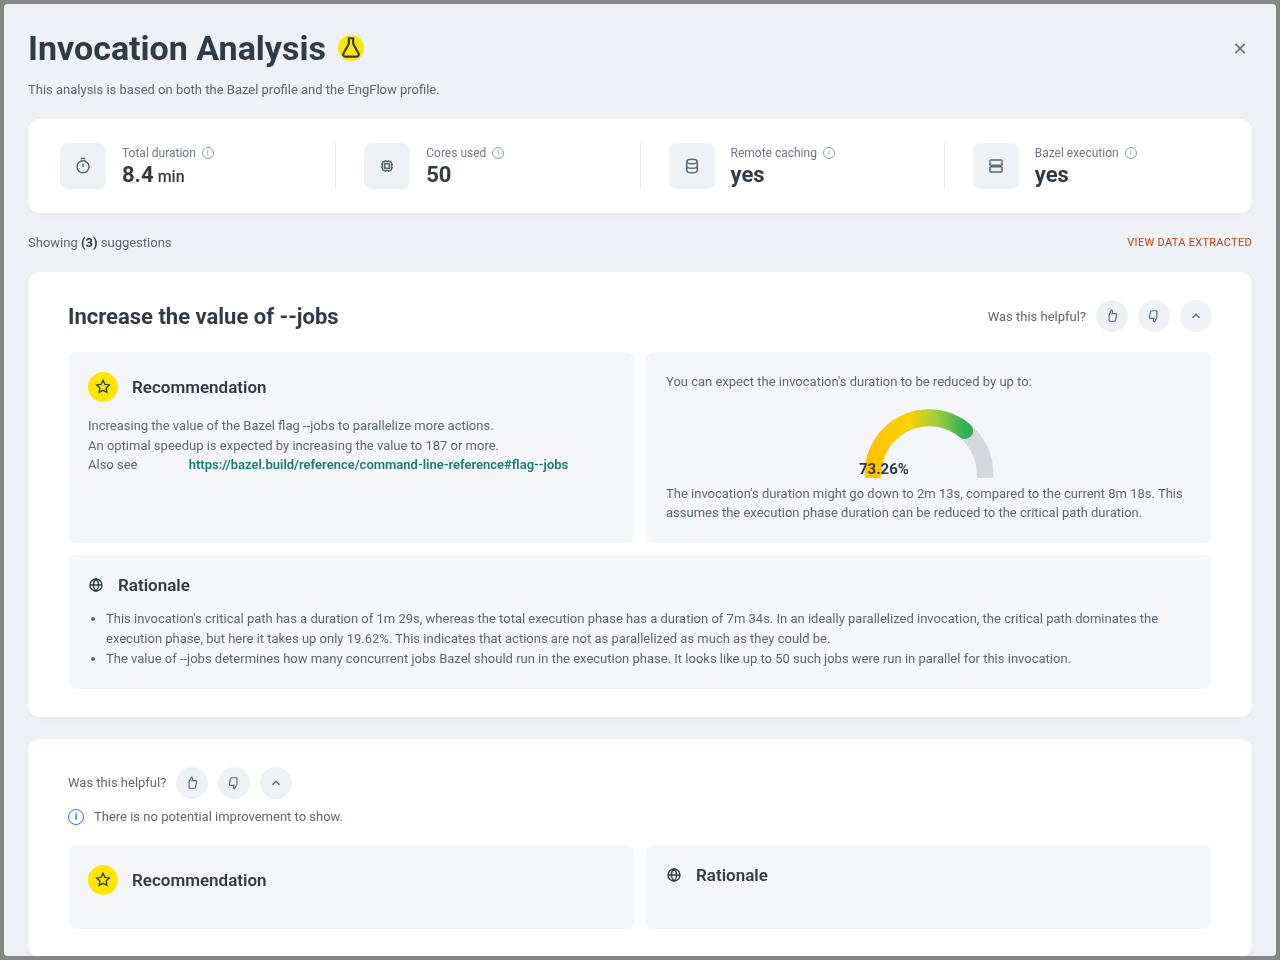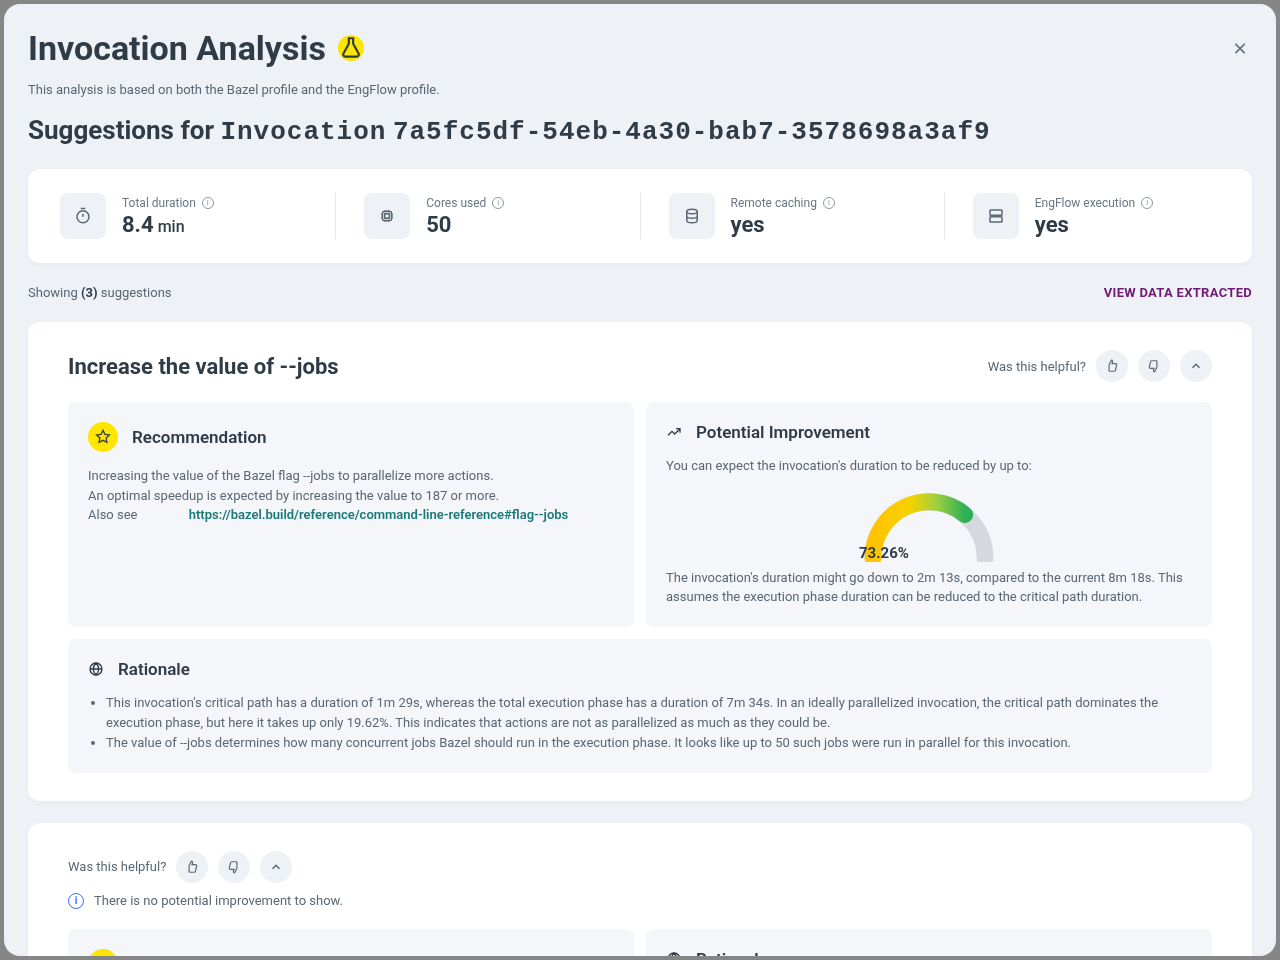--- a/index.html
+++ b/index.html
@@ -8,21 +8,21 @@
   background: #868686;
   padding: 0;
   width: 1280px;
   height: 960px;
   overflow: hidden;
 }
 .modal {
   position: absolute;
   top: 4px; left: 4px; right: 4px; bottom: 4px;
   background: #eef1f5;
-  border-radius: 16px;
+  border-radius: 4px;
   padding: 24px;
   overflow-y: auto;
 }
 .modal::-webkit-scrollbar { width: 8px; }
 .modal::-webkit-scrollbar-thumb { background: #c8cdd3; border-radius: 4px; }
 .page-title-row {
   display: flex;
   align-items: center;
   justify-content: space-between;
 }
@@ -104,23 +104,23 @@
 .controls-row {
   margin-top: 22px;
   display: flex;
   justify-content: space-between;
   align-items: center;
   font-size: 13px;
   color: #5a6874;
 }
 .controls-row .count-b { font-weight: 700; color:#2f3b46;}
 .view-link {
-  color: #701a75;
-  font-weight: 700;
-  font-size: 13px;
+  color: #c2410c;
+  font-weight: 400;
+  font-size: 11px;
   letter-spacing: 0.3px;
   cursor: pointer;
 }
 .suggestion-card {
   margin-top: 22px;
   background: #fff;
   border-radius: 12px;
   padding: 28px 40px;
   box-shadow: 0 2px 6px rgba(0,0,0,0.03);
 }
@@ -224,25 +224,20 @@
         <svg viewBox="0 0 24 24" fill="none" stroke="#2f3b46" stroke-width="2">
             <path d="M9 3h6M10 3v5l-5 9c-.7 1.3.2 3 1.7 3h10.6c1.5 0 2.4-1.7 1.7-3l-5-9V3"></path>
           </svg>
       </span>
     </h1>
     <div class="close-x">✕</div>
   </div>
 
   <p class="subtitle">This analysis is based on both the Bazel profile and the EngFlow profile.</p>
 
-  <h2 class="suggestion-heading">
-    <span>Suggestions for</span>
-    <span class="invocation-id">Invocation</span>
-    <span class="invocation-id">7a5fc5df-54eb-4a30-bab7-3578698a3af9</span>
-  </h2>
 
   <div class="metrics-card">
     <div class="metric">
       <div class="metric-icon">
         <svg viewBox="0 0 24 24" fill="none" stroke="currentColor" stroke-width="2">
             <circle cx="12" cy="13" r="8"></circle>
             <path d="M12 9v4M9 2h6"></path>
           </svg>
       </div>
       <div>
@@ -287,21 +282,21 @@
     <div class="metric">
       <div class="metric-icon">
         <svg viewBox="0 0 24 24" fill="none" stroke="currentColor" stroke-width="2">
             <rect x="4" y="4" width="16" height="7" rx="1"></rect>
             <rect x="4" y="13" width="16" height="7" rx="1"></rect>
             <path d="M7 7.5h.01M7 16.5h.01"></path>
           </svg>
       </div>
       <div>
         <div class="metric-label">
-            <span>EngFlow execution</span>
+            <span>Bazel execution</span>
             <span class="info">i</span>
           </div>
         <div class="metric-value">yes</div>
       </div>
     </div>
   </div>
 
   <div class="controls-row">
     <div>
       <span>Showing</span>
@@ -345,28 +340,20 @@
           <span class="panel-title">Recommendation</span>
         </div>
         <p>
           <span>Increasing the value of the Bazel flag --jobs to parallelize more actions.</span><br>
           <span>An optimal speedup is expected by increasing the value to 187 or more.</span><br>
           <span>Also see </span><a>https://bazel.build/reference/command-line-reference#flag--jobs</a>
         </p>
       </div>
 
       <div class="panel">
-        <div class="panel-head">
-          <span class="ic">
-              <svg viewBox="0 0 24 24" fill="none" stroke="#2f3b46" stroke-width="2">
-                <path d="M3 17l6-6 4 4 8-8M15 7h6v6"></path>
-              </svg>
-            </span>
-          <span class="panel-title">Potential Improvement</span>
-        </div>
         <p>You can expect the invocation's duration to be reduced by up to:</p>
         <div class="gauge-wrap">
           <div class="gauge">
             <svg viewBox="0 0 100 100">
               <path d="M 10 50 A 40 40 0 0 1 90 50" stroke="#d5d9de" stroke-width="12" fill="none" stroke-linecap="round"></path>
               <path d="M 10 50 A 40 40 0 0 1 75.5 19" stroke="url(#gg)" stroke-width="12" fill="none" stroke-linecap="round"></path>
               <defs>
                 <linearGradient id="gg" x1="0" y1="0" x2="1" y2="0">
                   <stop offset="0%" stop-color="#ffc300"></stop>
                   <stop offset="40%" stop-color="#f7d200"></stop>

